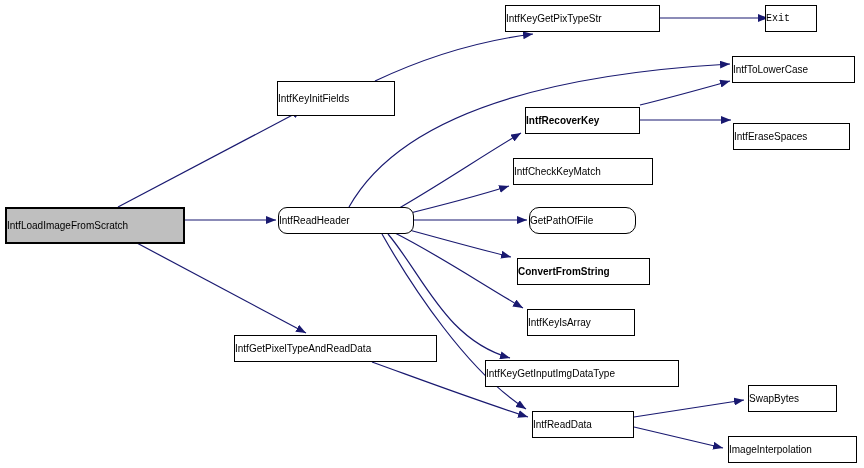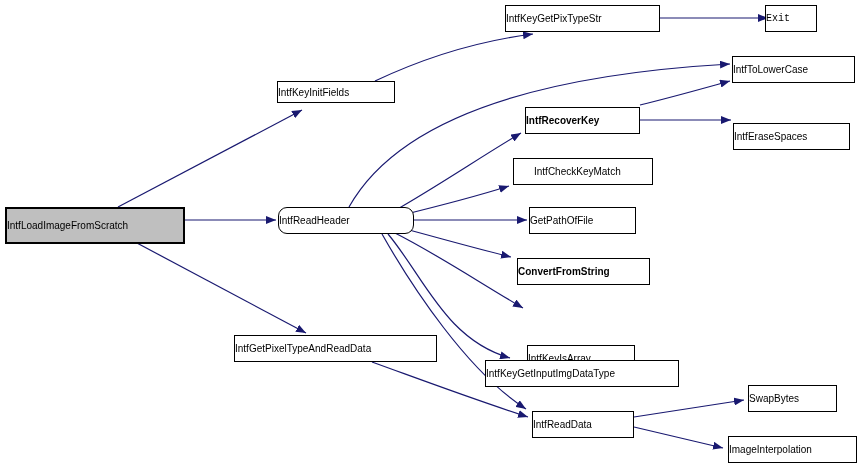--- a/index.html
+++ b/index.html
@@ -77,51 +77,51 @@
         <path class="edge" marker-end="url(#arrow)" d="M382,234 C412,287 468,372 526,409"></path>
         <path class="edge" marker-end="url(#arrow)" d="M372,362 C430,383 478,401 528,417"></path>
         <path class="edge" marker-end="url(#arrow)" d="M634,417 L744,400"></path>
         <path class="edge" marker-end="url(#arrow)" d="M634,427 L723,448"></path>
       </g>
   </svg>
   <div id="node-layer">
       <div class="node highlighted" style="left: 5px; top: 207px; width: 180px; height: 37px;">
         <span>IntfLoadImageFromScratch</span>
       </div>
-      <div class="node" style="left: 277px; top: 81px; width: 118px; height: 22px;">
+      <div class="node" style="left: 277px; top: 81px; width: 118px; height: 35px;">
         <span>IntfKeyInitFields</span>
       </div>
       <div class="node" style="left: 505px; top: 5px; width: 155px; height: 27px;">
         <span>IntfKeyGetPixTypeStr</span>
       </div>
       <div class="node" style="left: 765px; top: 5px; width: 52px; height: 27px; font-family: Liberation Mono, monospace;">
         <span>Exit</span>
       </div>
       <div class="node" style="left: 732px; top: 56px; width: 123px; height: 27px;">
         <span>IntfToLowerCase</span>
       </div>
       <div class="node" style="left: 733px; top: 123px; width: 117px; height: 27px;">
         <span>IntfEraseSpaces</span>
       </div>
       <div class="node" style="left: 525px; top: 107px; width: 115px; height: 27px; font-weight: bold;">
         <span>IntfRecoverKey</span>
       </div>
-      <div class="node" style="left: 513px; top: 158px; width: 140px; height: 27px; padding-left: 20px;">
+      <div class="node" style="left: 513px; top: 158px; width: 140px; height: 27px;">
         <span>IntfCheckKeyMatch</span>
       </div>
       <div class="node" style="left: 278px; top: 207px; width: 136px; height: 27px; border-radius: 9px;">
         <span>IntfReadHeader</span>
       </div>
-      <div class="node" style="left: 529px; top: 207px; width: 107px; height: 27px;">
+      <div class="node" style="left: 529px; top: 207px; width: 107px; height: 27px; border-radius: 10px;">
         <span>GetPathOfFile</span>
       </div>
       <div class="node" style="left: 517px; top: 258px; width: 133px; height: 27px; font-weight: bold;">
         <span>ConvertFromString</span>
       </div>
-      <div class="node" style="left: 527px; top: 309px; width: 108px; height: 27px; margin-top: 36px;">
+      <div class="node" style="left: 527px; top: 309px; width: 108px; height: 27px;">
         <span>IntfKeyIsArray</span>
       </div>
       <div class="node" style="left: 485px; top: 360px; width: 194px; height: 27px;">
         <span>IntfKeyGetInputImgDataType</span>
       </div>
       <div class="node" style="left: 234px; top: 335px; width: 203px; height: 27px;">
         <span>IntfGetPixelTypeAndReadData</span>
       </div>
       <div class="node" style="left: 532px; top: 411px; width: 102px; height: 27px;">
         <span>IntfReadData</span>

